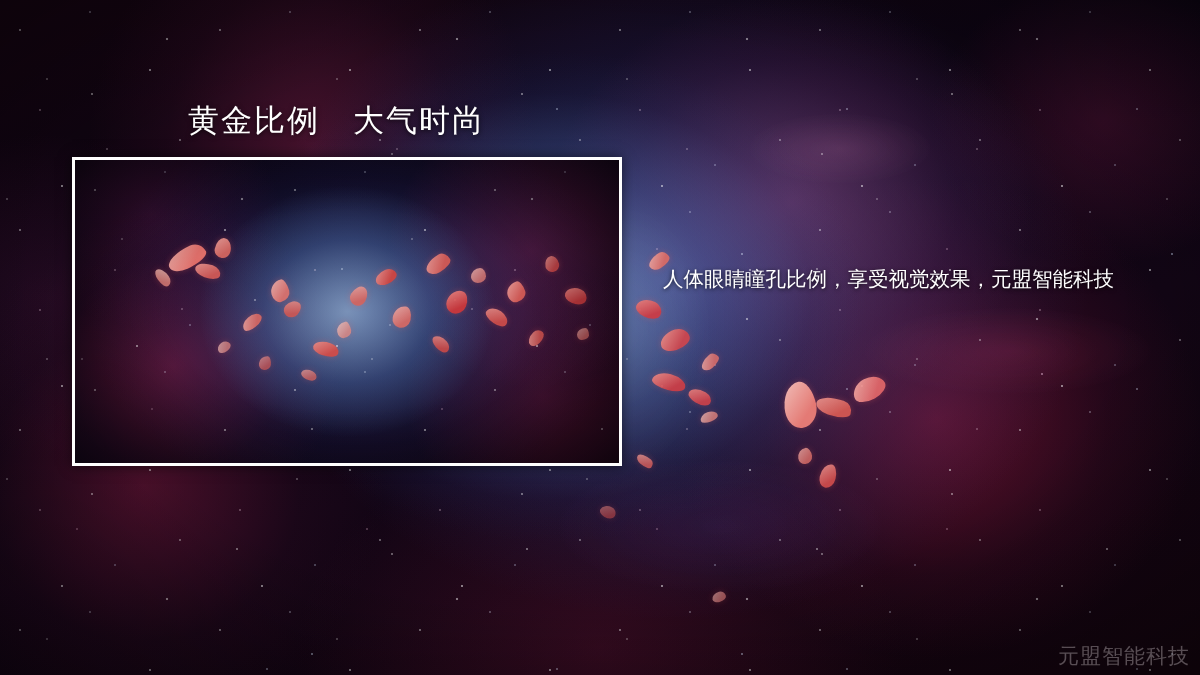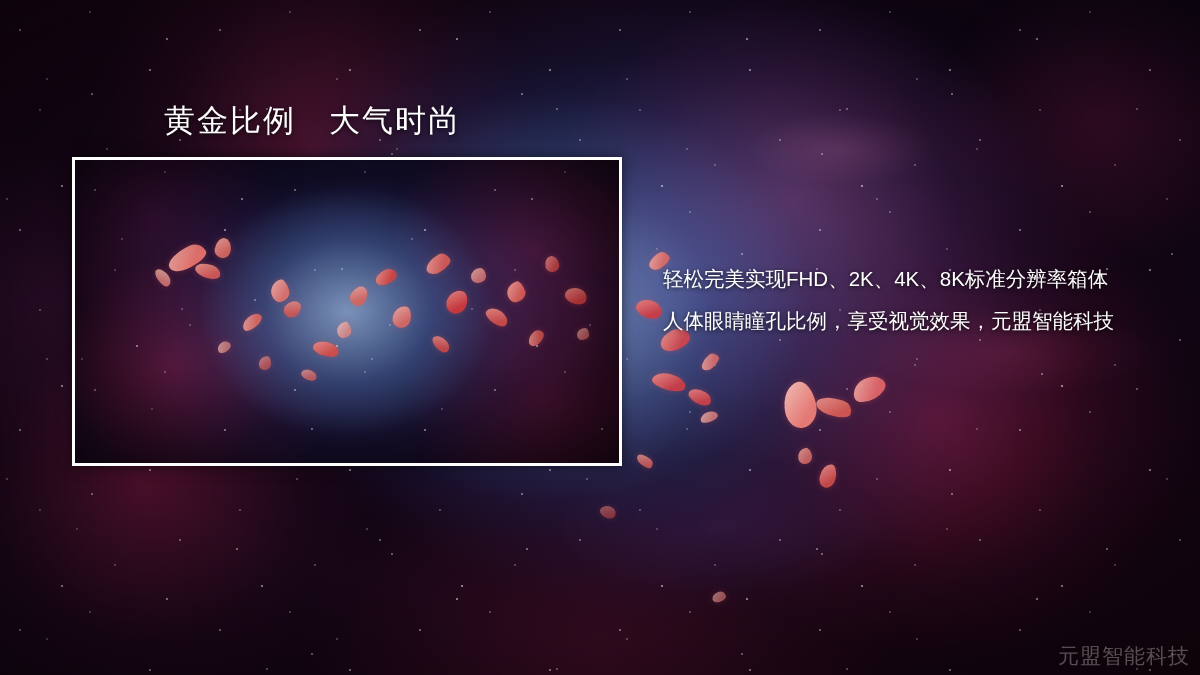--- a/index.html
+++ b/index.html
@@ -116,21 +116,21 @@
     position:absolute; inset:0;
     background:radial-gradient(ellipse 80% 82% at 50% 50%, rgba(0,0,0,0) 40%, rgba(0,0,0,.40) 80%, rgba(0,0,0,.70) 100%);
   }
 
   
   .petal { position:absolute; border-radius:60% 40% 55% 45% / 60% 55% 45% 40%; }
 
   
   #title {
     position:absolute;
-    left:164px; top:100px;
+    left:188px; top:100px;
     font-size:31px;
     letter-spacing:2px;
     color:#ffffff;
     white-space:pre;
     text-shadow:0 1px 5px rgba(0,0,0,.75);
   }
   #body-text {
     position:absolute;
     left:663px; top:258px;
     width:500px;
@@ -211,19 +211,18 @@
         <div class="petal" style="left: 184px; top: 196px; width: 12px; height: 14px; opacity: 0.7; transform: rotate(5deg); background: linear-gradient(135deg, rgb(242, 160, 154) 0%, rgb(216, 90, 84) 70%, rgb(216, 90, 84) 100%); box-shadow: rgba(230, 90, 90, 0.35) 0px 0px 6px; border-radius: 70% 30% 60% 40% / 55% 60% 40% 45%;"></div>
         <div class="petal" style="left: 470px; top: 96px; width: 14px; height: 16px; opacity: 0.85; transform: rotate(-12deg); background: linear-gradient(135deg, rgb(241, 154, 148) 0%, rgb(210, 74, 72) 70%, rgb(210, 74, 72) 100%); box-shadow: rgba(230, 90, 90, 0.35) 0px 0px 6px; border-radius: 50% 50% 48% 52% / 62% 58% 42% 38%;"></div>
         <div class="petal" style="left: 490px; top: 128px; width: 22px; height: 16px; opacity: 0.9; transform: rotate(22deg); background: linear-gradient(135deg, rgb(238, 140, 134) 0%, rgb(204, 60, 62) 70%, rgb(204, 60, 62) 100%); box-shadow: rgba(230, 90, 90, 0.35) 0px 0px 6px;"></div>
         <div class="petal" style="left: 452px; top: 172px; width: 18px; height: 12px; opacity: 0.85; transform: rotate(-44deg); background: linear-gradient(135deg, rgb(243, 164, 156) 0%, rgb(216, 86, 80) 70%, rgb(216, 86, 80) 100%); box-shadow: rgba(230, 90, 90, 0.35) 0px 0px 6px;"></div>
         <div class="petal" style="left: 502px; top: 168px; width: 12px; height: 12px; opacity: 0.7; transform: rotate(0deg); background: linear-gradient(135deg, rgb(246, 182, 174) 0%, rgb(224, 112, 104) 70%, rgb(224, 112, 104) 100%); box-shadow: rgba(230, 90, 90, 0.35) 0px 0px 6px; border-radius: 70% 30% 60% 40% / 55% 60% 40% 45%;"></div>
       </div>
     <div class="inner-vig"></div>
   </div>
 
   <div id="body-text">
-    <div class="line">轻松完美实现FHD、2K、4K、8K标准分辨率箱体</div>
     <div class="line">人体眼睛瞳孔比例，享受视觉效果，元盟智能科技</div>
   </div>
 
   <div id="watermark">元盟智能科技</div>
 
 </div>
 
 </body></html>

